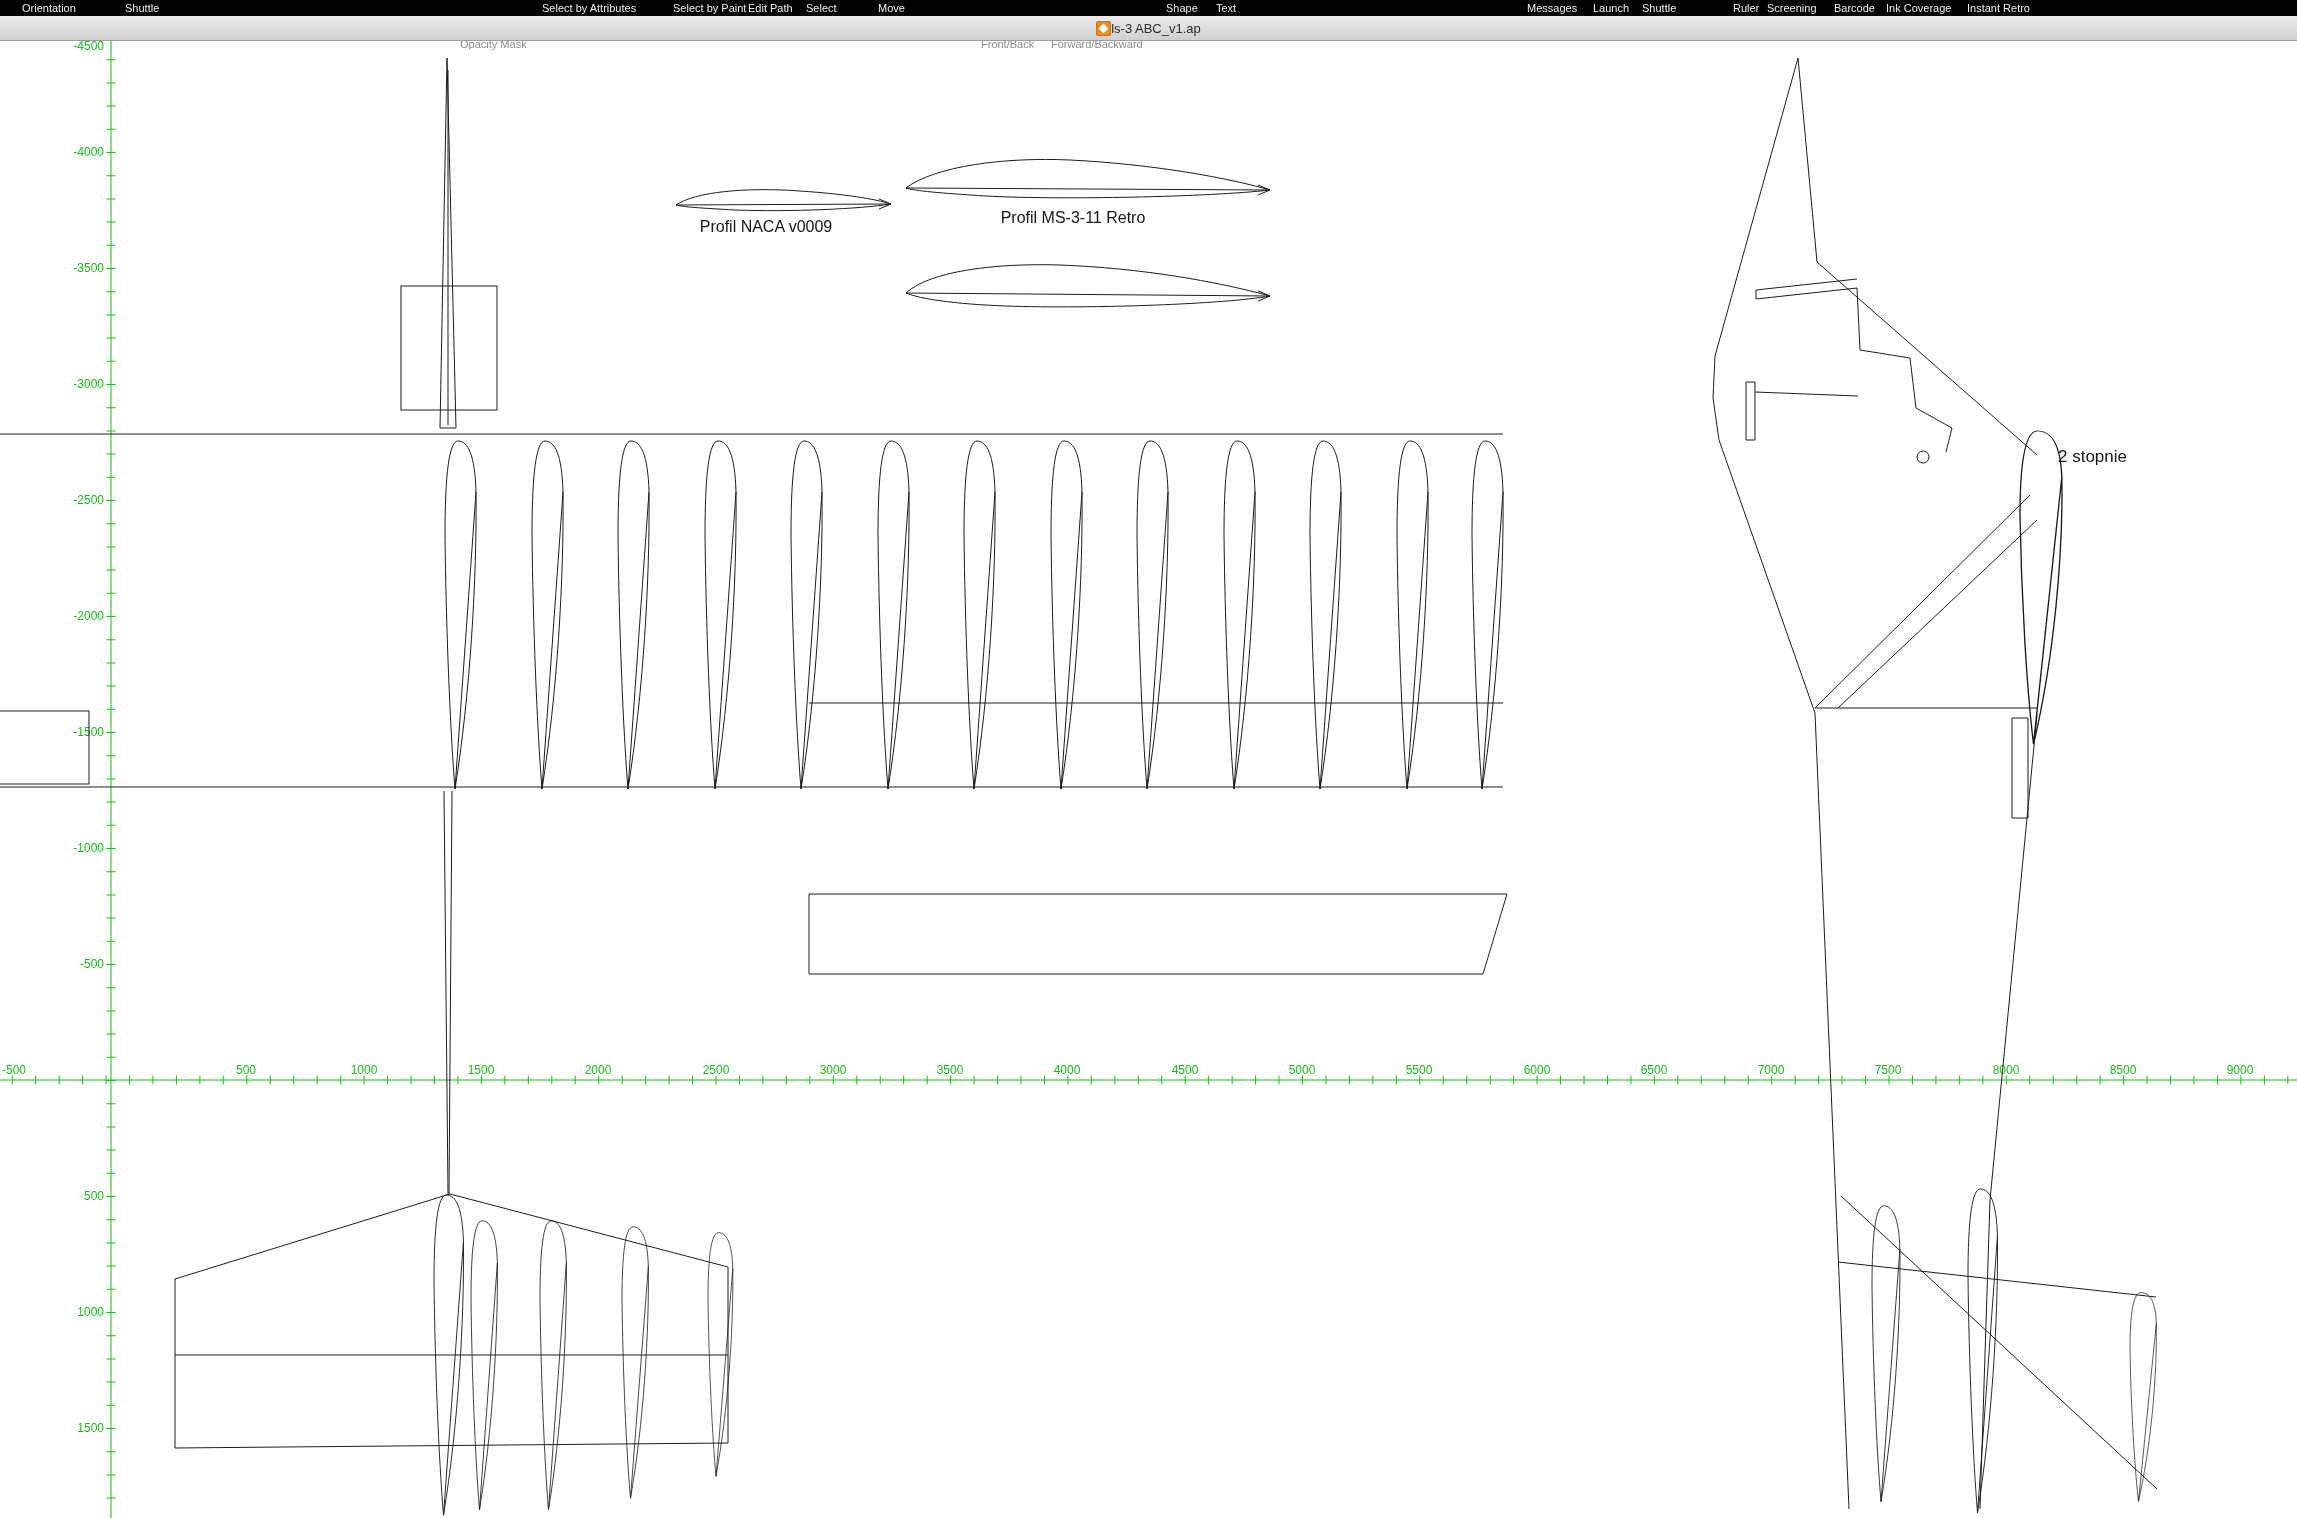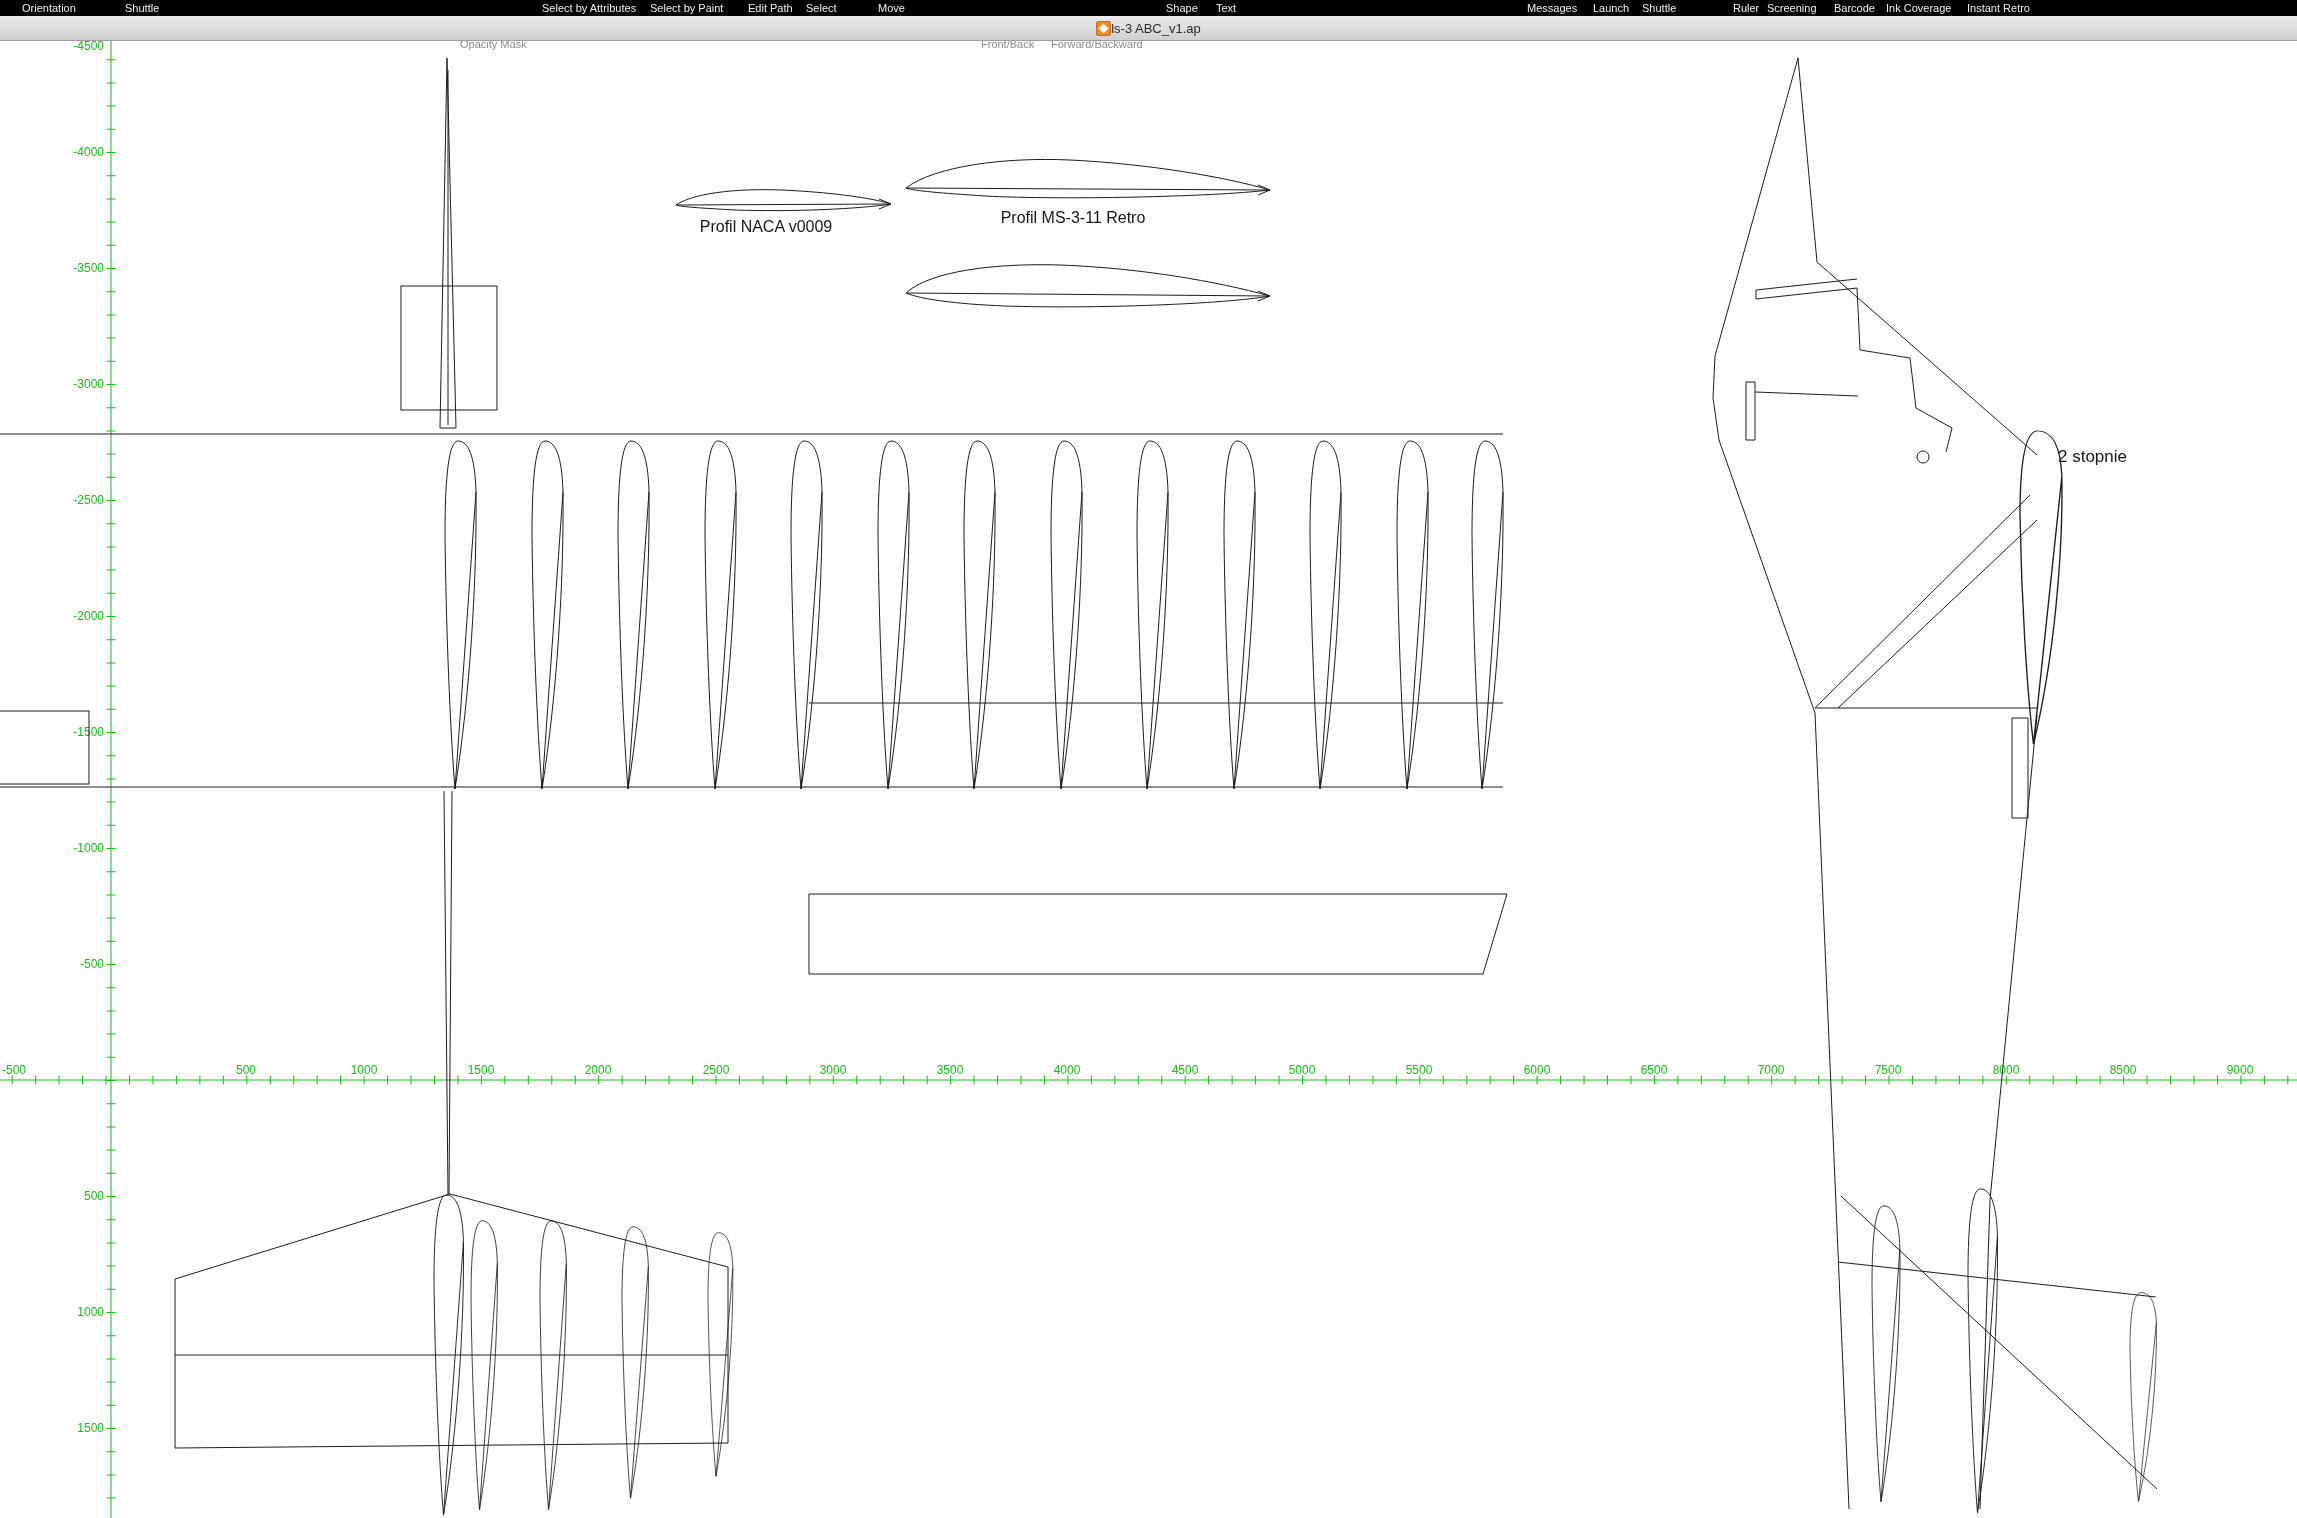--- a/index.html
+++ b/index.html
@@ -31,21 +31,21 @@
 </head>
 <body>
 
 <div class="app">
 
   <div class="menubar">
     <span class="mi" style="left:22px">Orientation</span>
     <span class="mi" style="left:125px">Shuttle</span>
     <span class="mi disabled" style="left:460px">Opacity Mask</span>
     <span class="mi" style="left:542px">Select by Attributes</span>
-    <span class="mi" style="left:650px">Select by Paint</span>
+    <span class="mi" style="left:673px">Select by Paint</span>
     <span class="mi" style="left:748px">Edit Path</span>
     <span class="mi" style="left:806px">Select</span>
     <span class="mi" style="left:878px">Move</span>
     <span class="mi disabled" style="left:981px">Front/Back</span>
     <span class="mi disabled" style="left:1051px">Forward/Backward</span>
     <span class="mi" style="left:1166px">Shape</span>
     <span class="mi" style="left:1216px">Text</span>
     <span class="mi" style="left:1527px">Messages</span>
     <span class="mi" style="left:1593px">Launch</span>
     <span class="mi" style="left:1642px">Shuttle</span>

